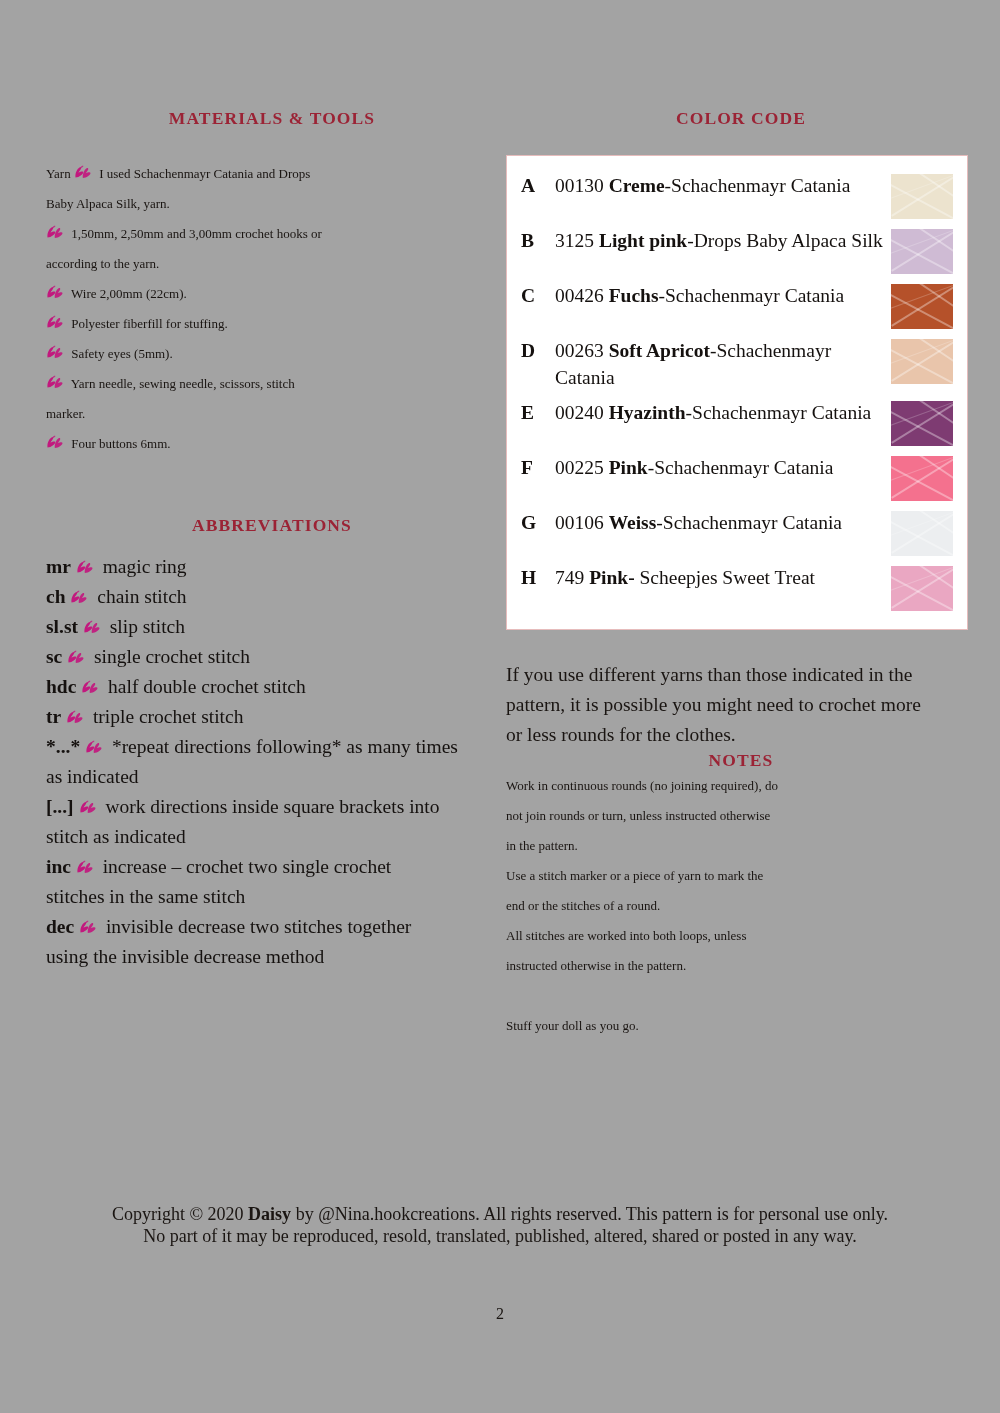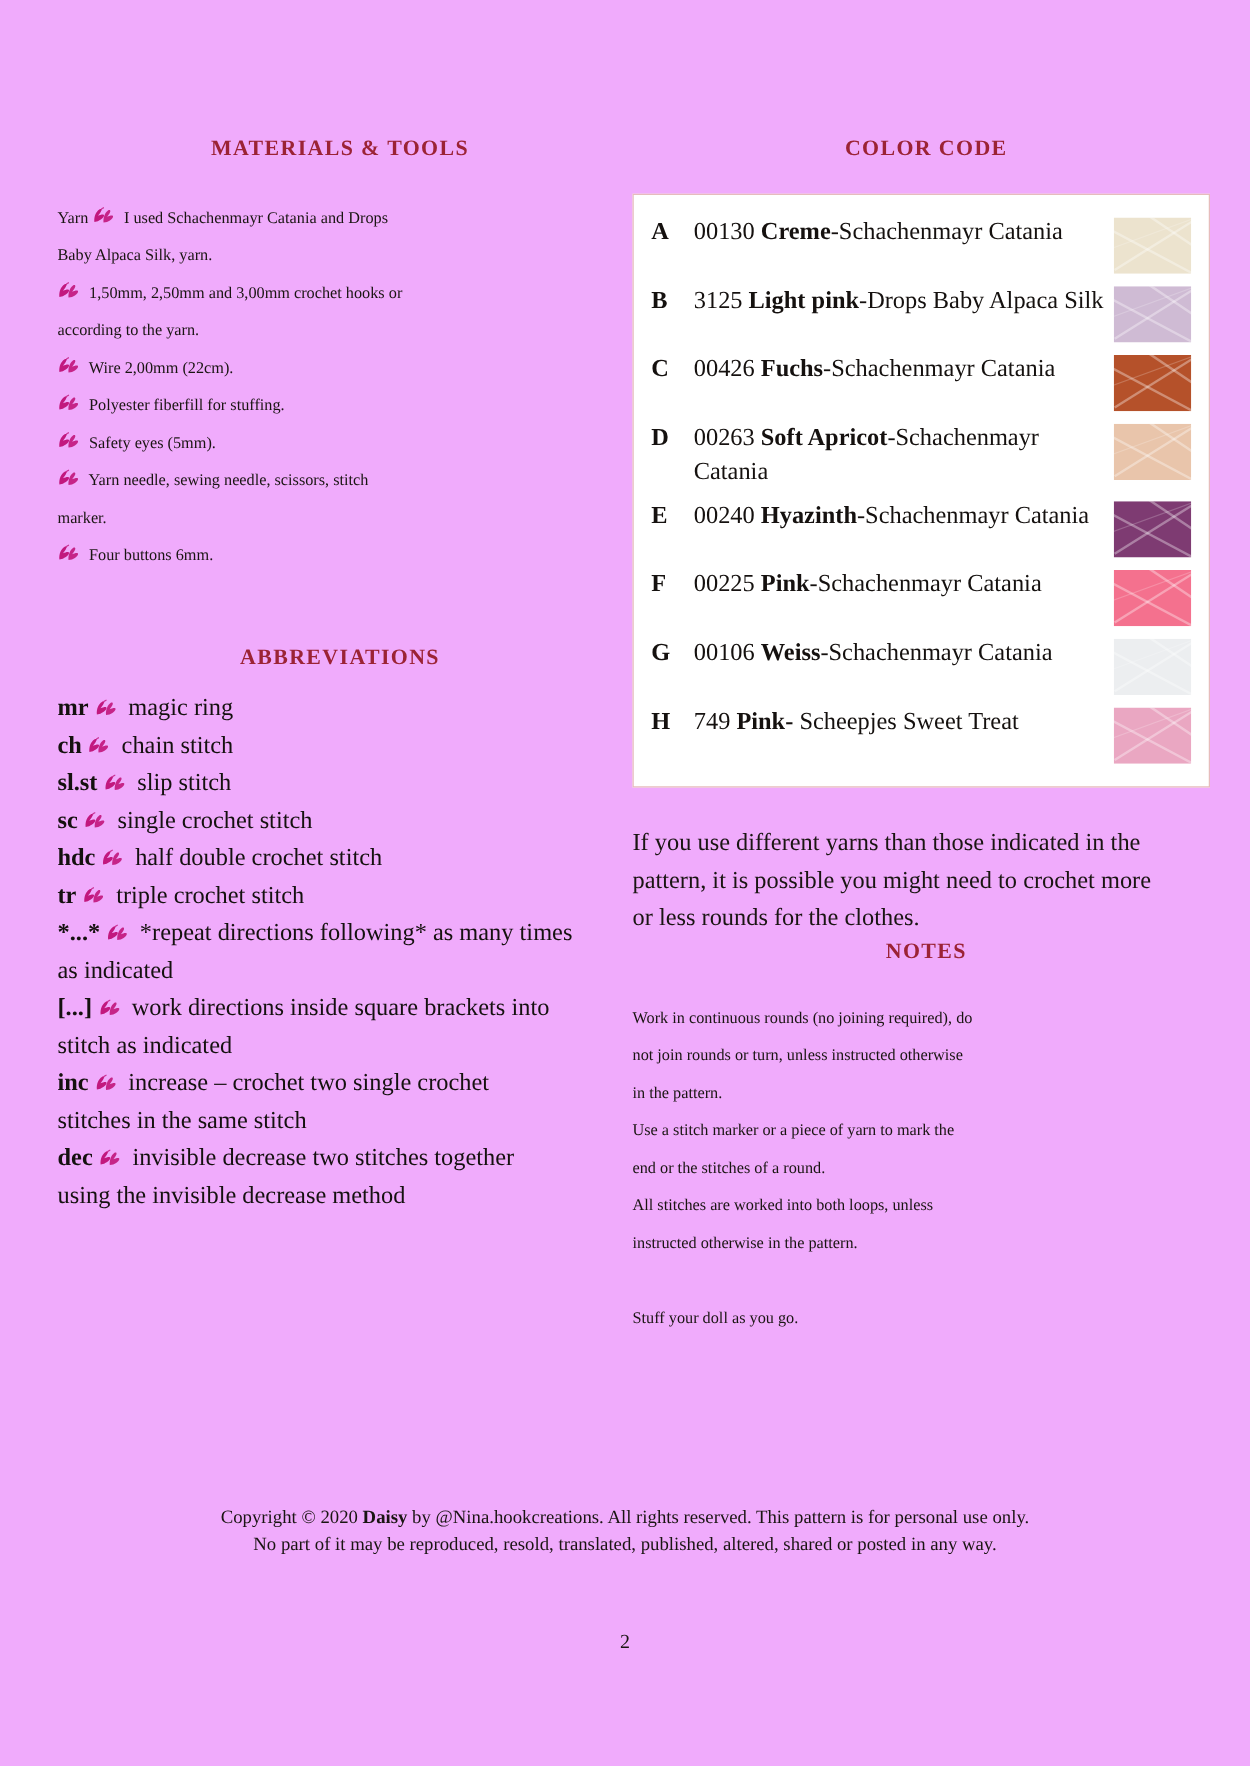--- a/index.html
+++ b/index.html
@@ -13,21 +13,21 @@
     height: 1413px;
     position: relative;
     font-family: "Liberation Serif", "DejaVu Serif", serif;
     color: #15110f;
     overflow: hidden;
   }
 
   .page {
     position: absolute;
     inset: 0;
-    background: #f0abfc;
+    background: #a3a3a3;
   }
 
   
   .col-left {
     position: absolute;
     left: 46px;
     top: 108px;
     width: 452px;
   }
   .col-right {
@@ -135,31 +135,31 @@
     background: rgba(255,255,255,0.35);
   }
 
   
   .note-para {
     font-size: 19.5px;
     line-height: 30px;
     margin-top: 30px;
   }
   .heading.mt-notes { }
-  .notes-body { margin-top: 28px; }
+  .notes-body { }
   .notes-gap { height: 30px; }
 
   
   .footer {
     position: absolute;
     left: 0;
     right: 0;
     top: 1203px;
     text-align: center;
-    font-size: 15px;
+    font-size: 18px;
     line-height: 22px;
     color: #1a1512;
   }
   .footer .b { font-weight: bold; }
 
   .page-number {
     position: absolute;
     left: 0;
     right: 0;
     top: 1305px;

